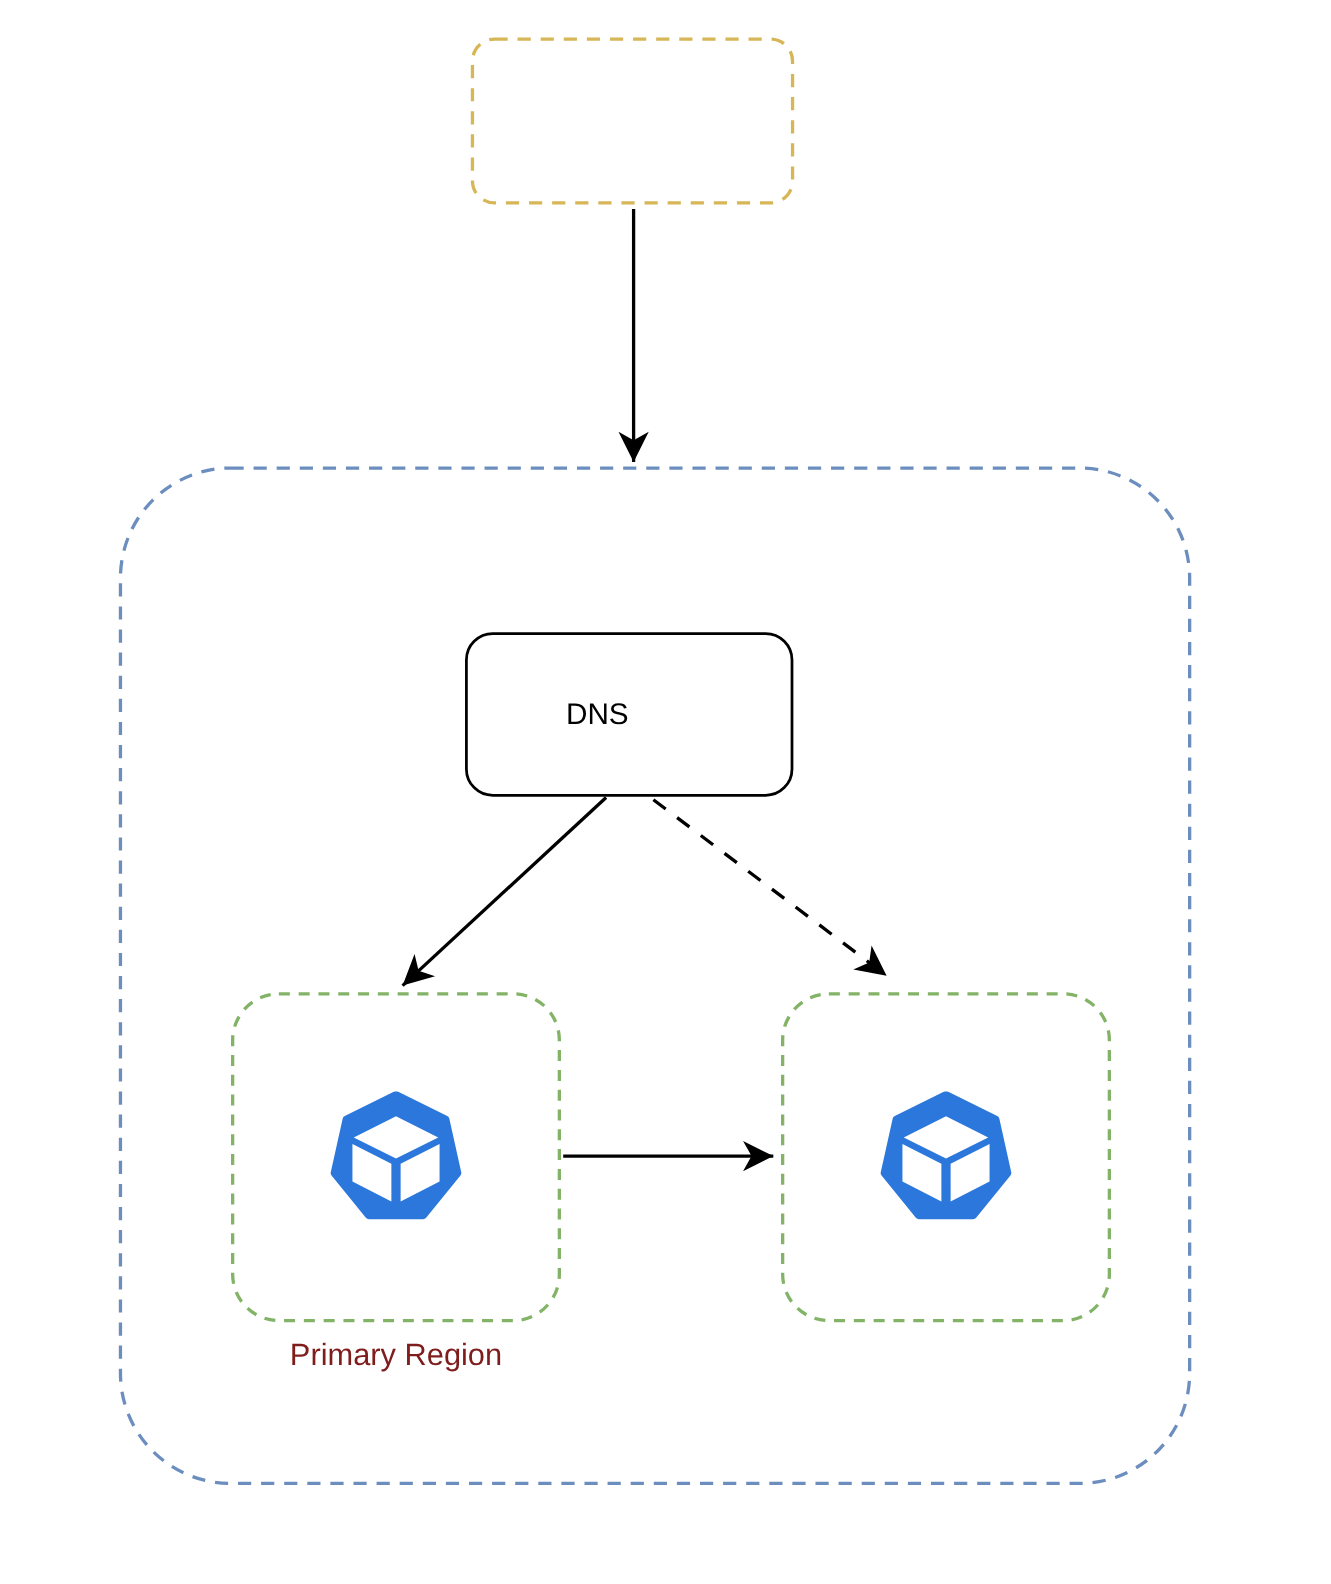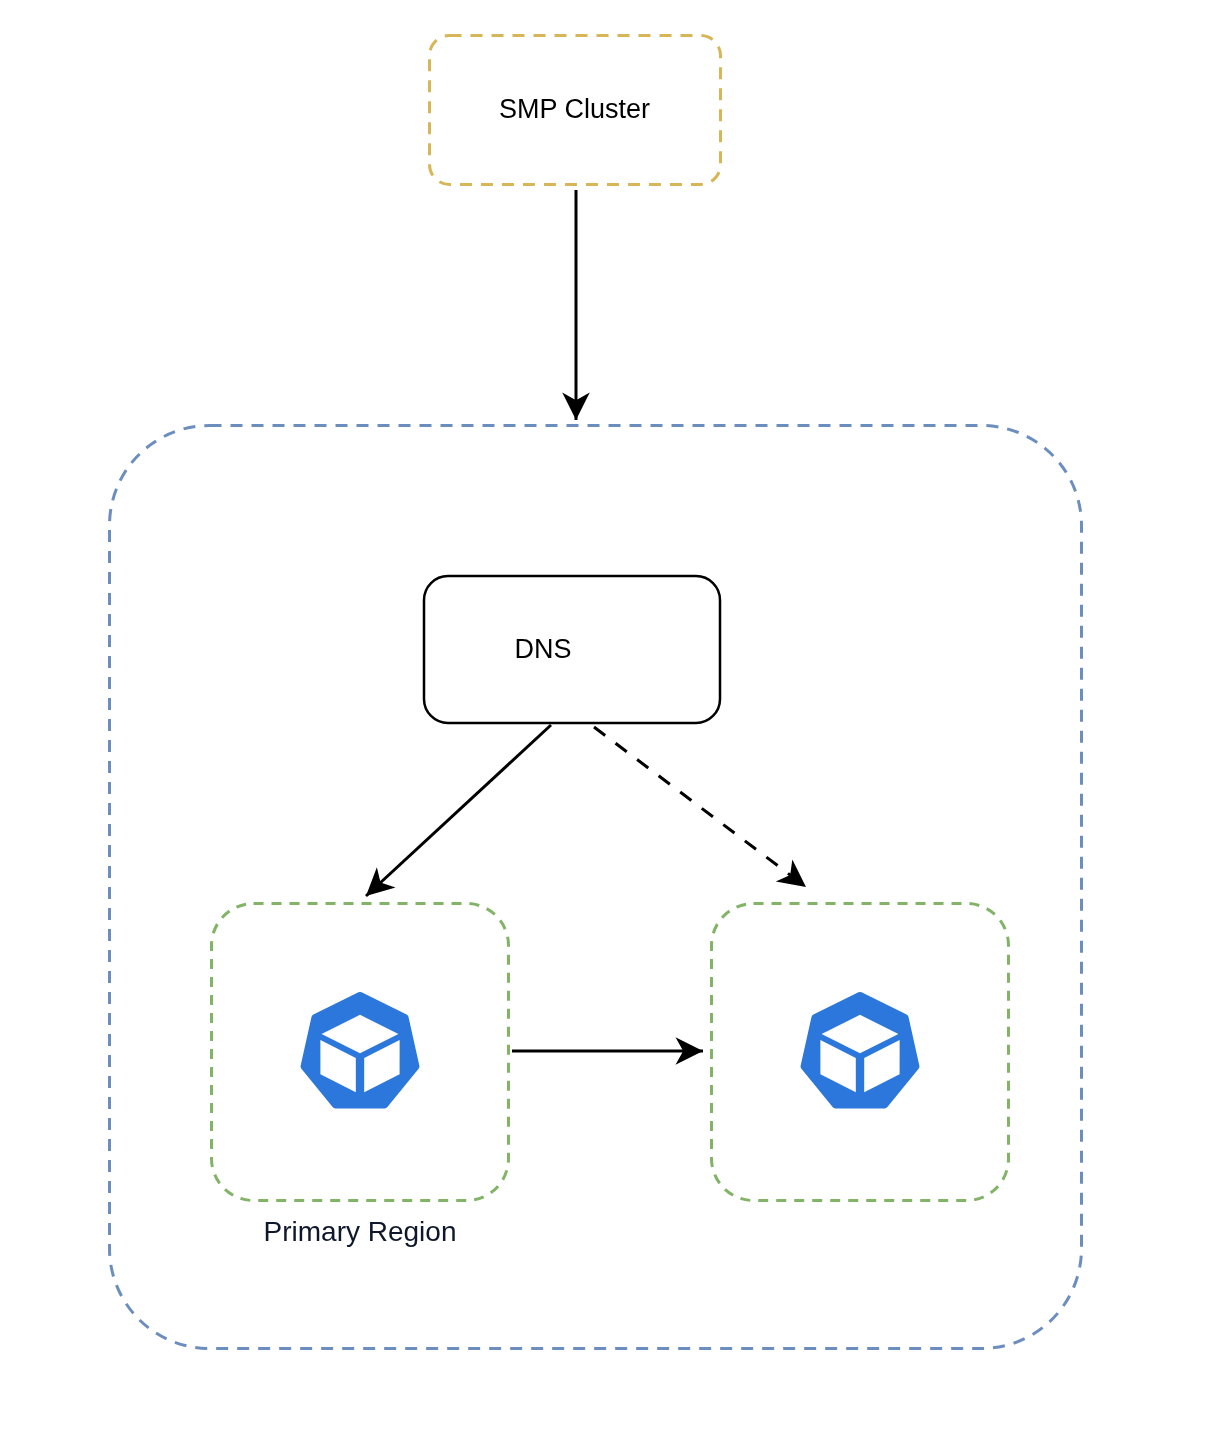--- a/index.html
+++ b/index.html
@@ -36,21 +36,21 @@
     white-space: nowrap;
   }
   .label-smp    { left: 429px; top: 35px;  width: 291px; height: 149px; }
   .label-dns    { left: 424px; top: 576px; width: 238px; height: 147px; }
   .region-caption {
     position: absolute;
     width: 400px;
     text-align: center;
     font-size: 28px;
     line-height: 36px;
-    color: #0f172a;
+    color: #7f1d1d;
     white-space: nowrap;
   }
   .caption-primary   { left: 160px; top: 1214px; }
   .caption-secondary { left: 660px; top: 1214px; }
   .region-icon {
     position: absolute;
     width: 120px;
     height: 120px;
   }
   .icon-primary   { left: 300px; top: 992px; }
@@ -80,21 +80,20 @@
 
     <line x1="576" y1="190" x2="576" y2="420" stroke-width="3" marker-end="url(#arrowhead)" stroke="#000000"></line>
 
     <line x1="551" y1="725" x2="366" y2="896" stroke-width="3" marker-end="url(#arrowhead)" stroke="#000000"></line>
 
     <line x1="594" y1="727" x2="806" y2="887" stroke-width="3" stroke-dasharray="14 13" marker-end="url(#arrowhead)" stroke="#000000"></line>
 
     <line x1="512" y1="1051" x2="703" y2="1051" stroke-width="3" marker-end="url(#arrowhead)" stroke="#000000"></line>
   </svg>
 
-  <div class="node-label label-smp">SMP Cluster</div>
 
   <div class="node-label label-dns">DNS</div>
 
   <div class="region-caption caption-primary">Primary Region</div>
 
 
   <svg class="region-icon icon-primary" viewBox="0 0 100 100" xmlns="http://www.w3.org/2000/svg">
     <path d="M50,3 L87.5,21.5 L96.5,62 L70.5,94 L29.5,94 L3.5,62 L12.5,21.5 Z" stroke="#2c77db" stroke-width="6" stroke-linejoin="round" fill="#2c77db"></path>
     <path d="M50,19 L82,35 L50,51 L18,35 Z" fill="#ffffff"></path>
     <path d="M17,40 L46.5,55 L46.5,83.5 L17,68.5 Z" fill="#ffffff"></path>

